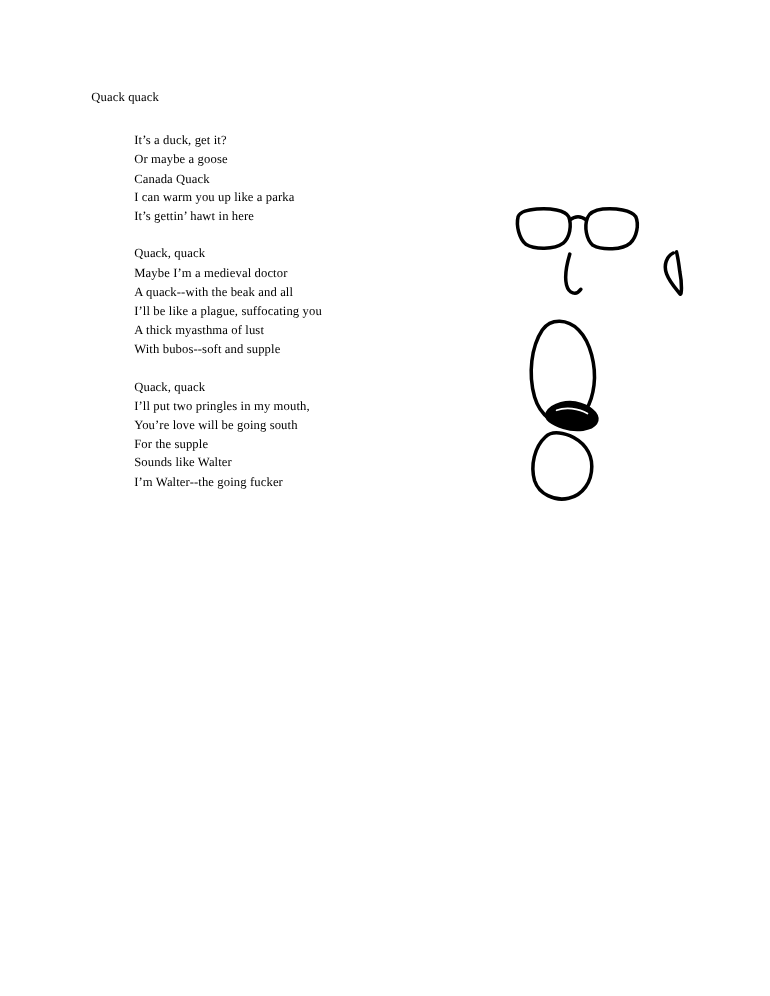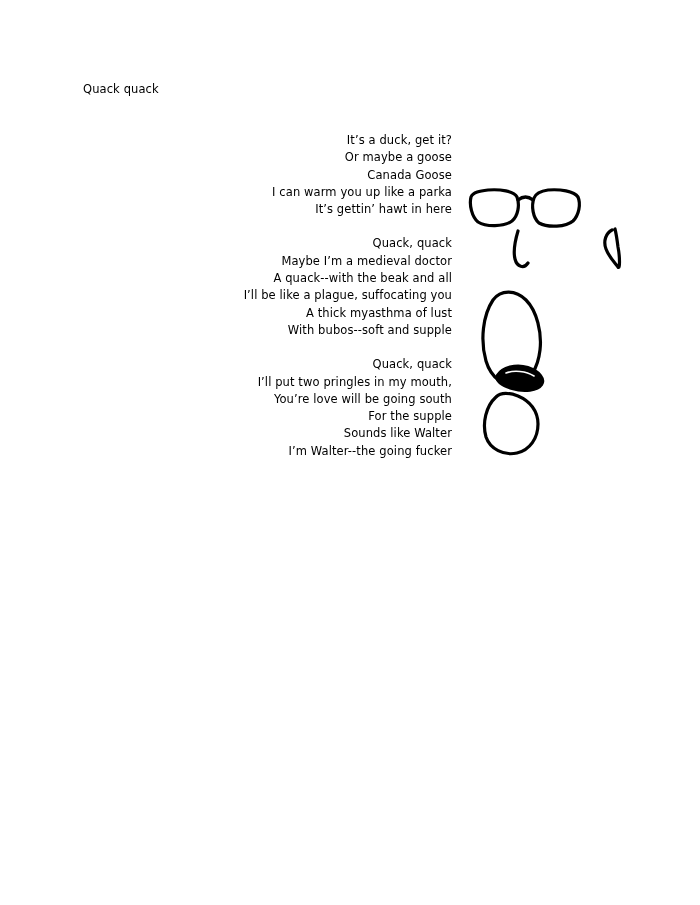--- a/index.html
+++ b/index.html
@@ -14,39 +14,39 @@
     font-family: "DejaVu Sans", sans-serif;
     color: #000000;
     overflow: hidden;
   }
   .page {
     position: absolute;
     top: 0; left: 0;
     width: 700px;
     height: 658px;
     background: #ffffff;
+    font-family: Liberation Serif, serif;
   }
   .doc-title {
     position: absolute;
     left: 83px;
     top: 81px;
     font-size: 11.5px;
     line-height: 17px;
     letter-spacing: 0.1px;
     white-space: pre;
   }
   .lyrics {
     position: absolute;
     left: 122px;
     top: 116px;
     width: 330px;
   }
   .stanza {
-    margin: 16px 0 17px 0;
-    text-align: right;
+    margin: 4px 0 17px 0;
   }
   .line {
     font-size: 11.5px;
     line-height: 17.3px;
     letter-spacing: 0.1px;
     white-space: pre;
   }
   .drawing {
     position: absolute;
     left: 460px;
@@ -63,21 +63,21 @@
 
 <div class="page">
 
   <div class="doc-title">Quack quack</div>
 
   <div class="lyrics">
 
     <div class="stanza">
       <div class="line">It’s a duck, get it?</div>
       <div class="line">Or maybe a goose</div>
-      <div class="line">Canada Goose</div>
+      <div class="line">Canada Quack</div>
       <div class="line">I can warm you up like a parka</div>
       <div class="line">It’s gettin’ hawt in here</div>
     </div>
 
     <div class="stanza">
       <div class="line">Quack, quack</div>
       <div class="line">Maybe I’m a medieval doctor</div>
       <div class="line">A quack--with the beak and all</div>
       <div class="line">I’ll be like a plague, suffocating you</div>
       <div class="line">A thick myasthma of lust</div>

